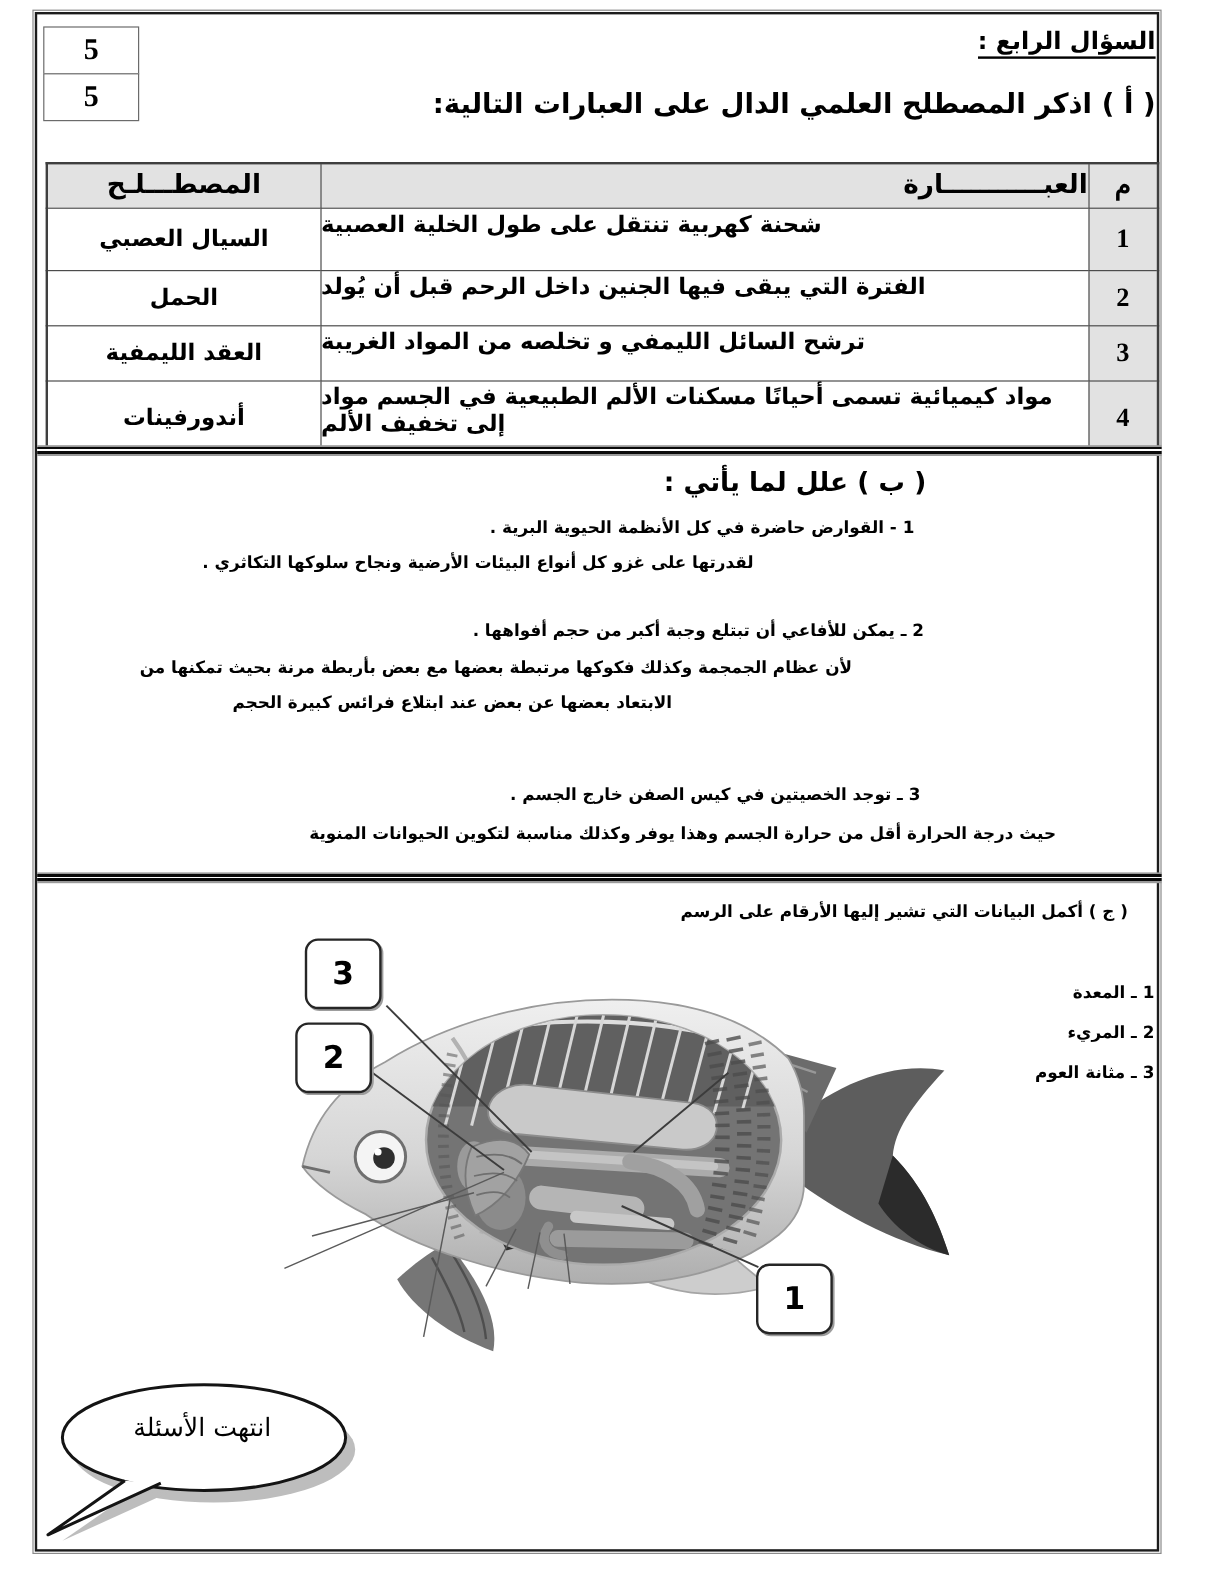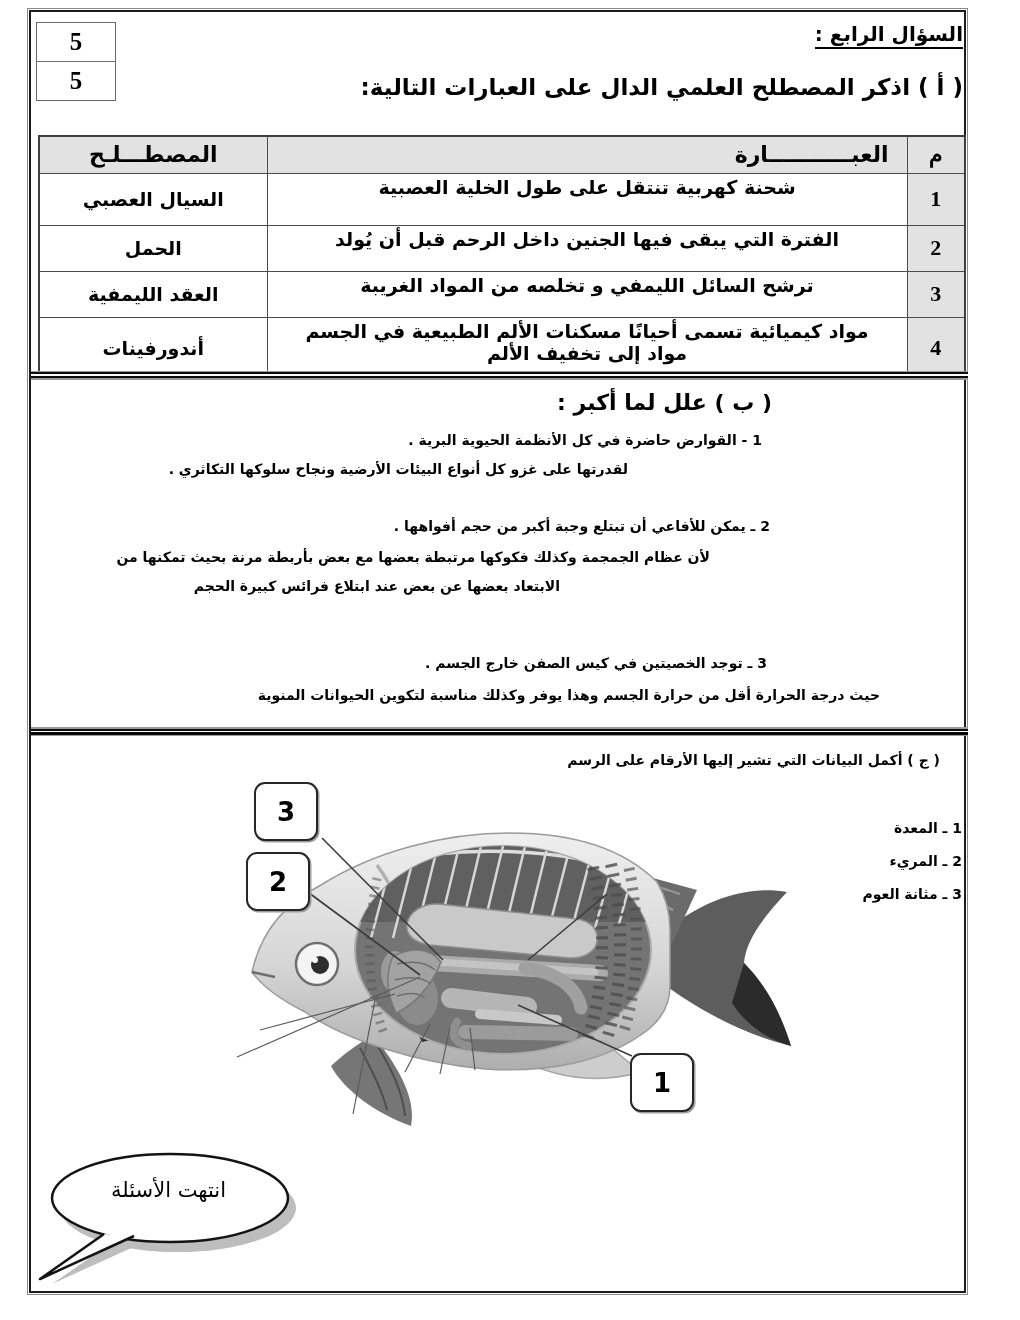--- a/index.html
+++ b/index.html
@@ -31,27 +31,27 @@
     white-space:nowrap;
   }
   .heading-a{position:absolute;top:74px;right:57px;direction:rtl;font-size:23px;font-weight:700;white-space:nowrap}
 
   
   table.qtable{
     position:absolute;top:135px;left:38px;width:928px;
     border-collapse:collapse;direction:rtl;table-layout:fixed;
     border:2px solid #3f3f3f;
   }
-  .qtable th,.qtable td{border:1.5px solid #4c4c4c;box-sizing:border-box;padding:2px 18px}
+  .qtable th,.qtable td{border:1.5px solid #4c4c4c;box-sizing:border-box;padding:2px 0}
   .qtable th{background:#e2e2e2;font-size:22px;font-weight:700;height:37px}
   .qtable td{font-weight:700;font-size:19px;vertical-align:top;background:#fff}
   .qtable .c-num{width:58px;text-align:center;background:#e2e2e2;
     font-family:"Liberation Serif",serif;font-size:22px;vertical-align:middle}
   .qtable .c-term{width:228px;text-align:center;vertical-align:middle}
-  .qtable .c-phrase{text-align:center}
+  .qtable .c-phrase{text-align:left}
   .qtable tr.r1 td{height:52px}
   .qtable tr.r2 td{height:46px}
   .qtable tr.r3 td{height:46px}
   .qtable tr.r4 td{height:62px}
 
   
   .divider{
     position:absolute;left:31px;width:937px;height:9px;
     background:linear-gradient(to bottom,
       #9a9a9a 0 1.5px,#0a0a0a 1.5px 3.5px,#ffffff 3.5px 5px,#0a0a0a 5px 7.5px,#9a9a9a 7.5px 9px);
@@ -122,21 +122,21 @@
   <tr class="r4">
     <td class="c-num">4</td>
     <td class="c-phrase">مواد كيميائية تسمى أحيانًا مسكنات الألم الطبيعية في الجسم  مواد إلى تخفيف الألم</td>
     <td class="c-term">أندورفينات</td>
   </tr>
 </tbody>
   </table>
 
 <div id="divider1" class="divider"></div>
 
-<div class="tline" style="top:390px;right:248px;font-size:22px">( ب )  علل لما أكبر :</div>
+<div class="tline" style="top:390px;right:248px;font-size:22px">( ب )  علل لما يأتي :</div>
 <div class="tline" style="top:432px;right:258px">1 -  القوارض حاضرة في كل الأنظمة الحيوية البرية  .</div>
 <div class="tline" style="top:461px;right:392px">لقدرتها على غزو كل أنواع البيئات الأرضية ونجاح سلوكها التكاثري .</div>
 <div class="tline" style="top:518px;right:250px">2  ـ  يمكن للأفاعي أن تبتلع وجبة أكبر من حجم أفواهها .</div>
 <div class="tline" style="top:549px;right:310px">لأن عظام الجمجمة وكذلك فكوكها مرتبطة بعضها مع بعض بأربطة مرنة بحيث تمكنها من</div>
 <div class="tline" style="top:578px;right:460px">الابتعاد بعضها عن بعض عند ابتلاع فرائس كبيرة الحجم</div>
 <div class="tline" style="top:655px;right:253px">3 ـ توجد الخصيتين في كيس الصفن خارج الجسم .</div>
 <div class="tline" style="top:687px;right:140px">حيث درجة الحرارة أقل من حرارة الجسم  وهذا يوفر وكذلك مناسبة لتكوين الحيوانات المنوية</div>
 
 <div id="divider2" class="divider"></div>
 

